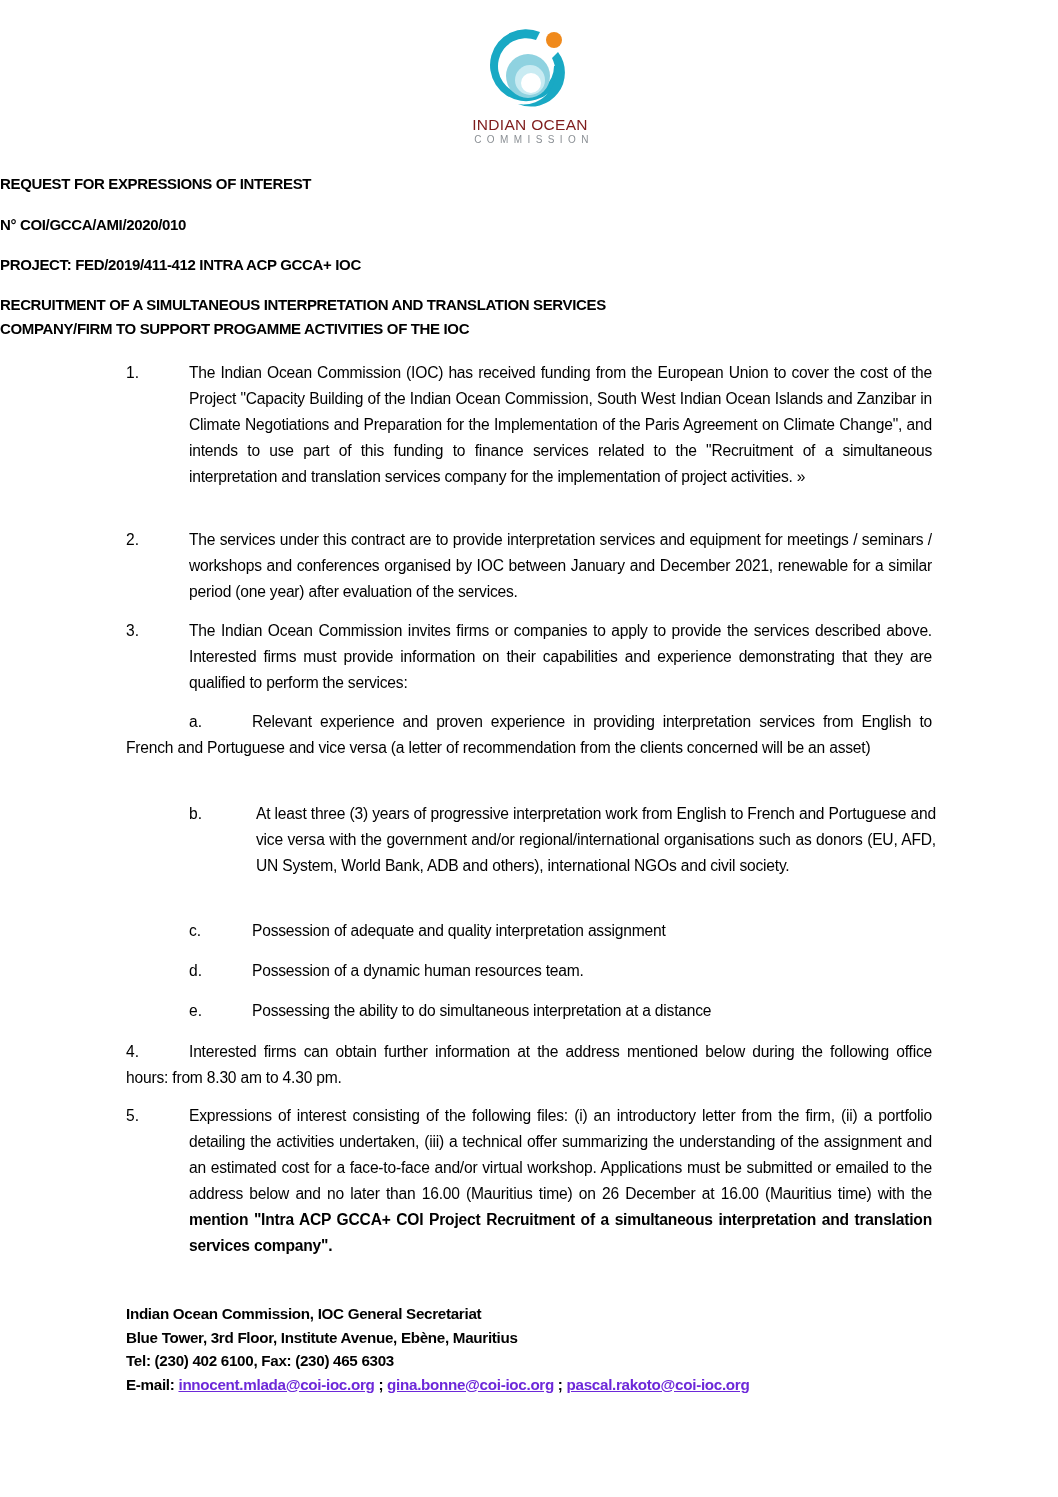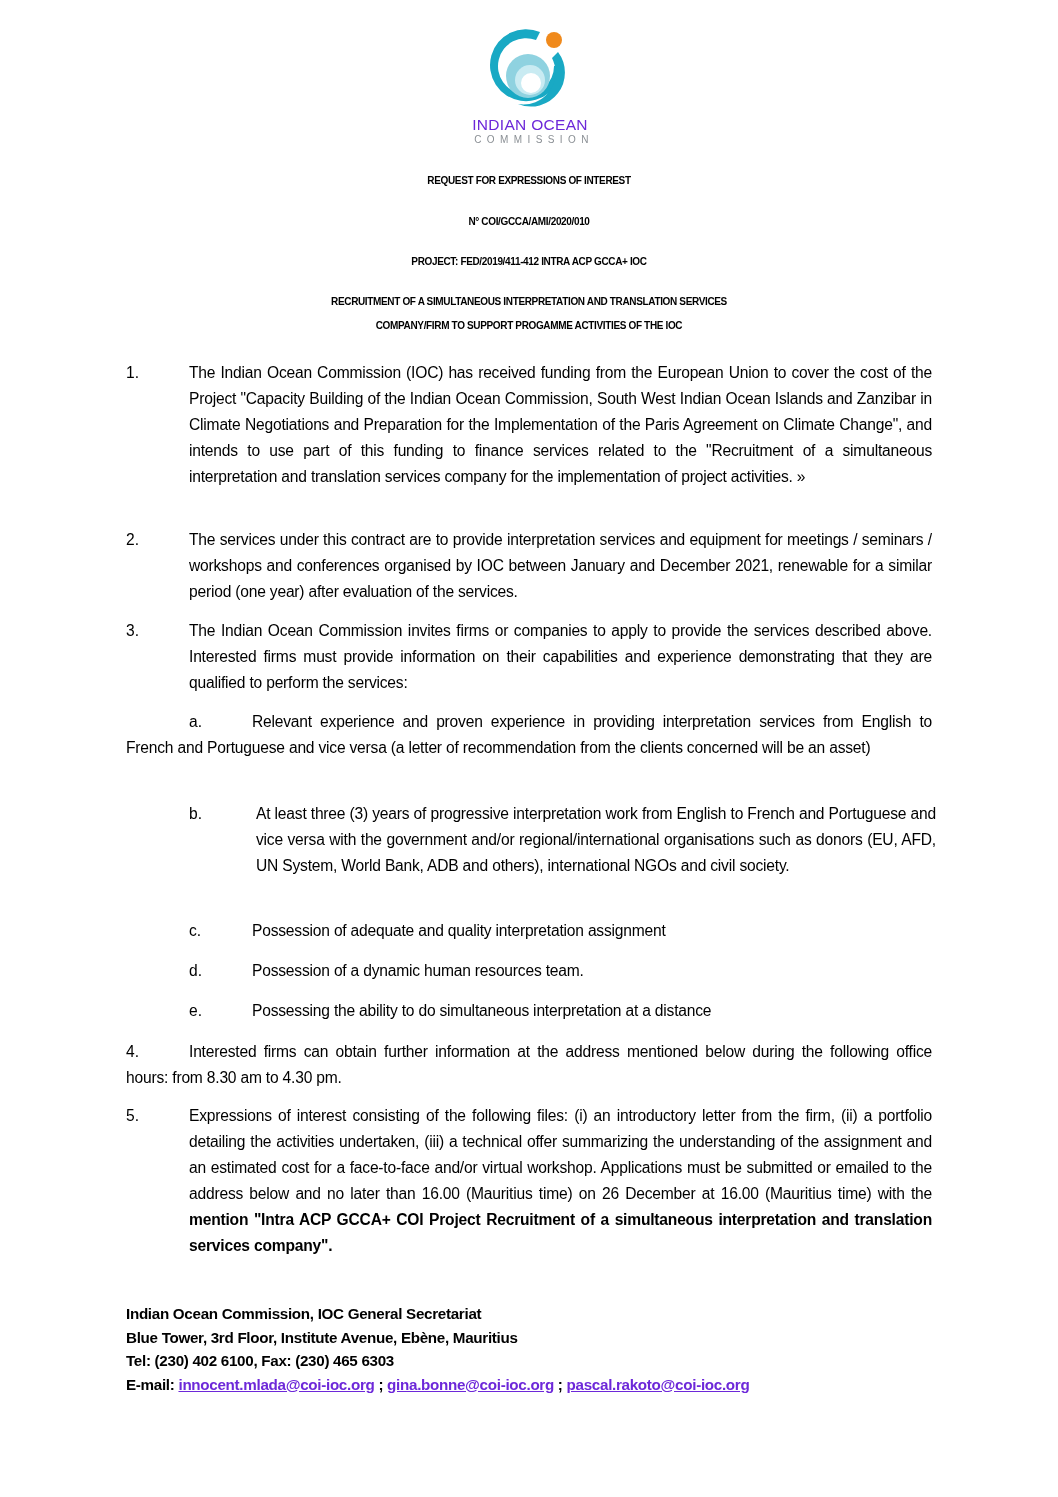--- a/index.html
+++ b/index.html
@@ -3,26 +3,26 @@
   <meta charset="utf-8">
   <style>
     html, body { margin:0; padding:0; background:#ffffff; }
     body { width:1058px; height:1497px; position:relative; overflow:hidden;
            font-family:"Liberation Sans", "DejaVu Sans", sans-serif; color:#000; }
     .page { position:absolute; left:0; top:0; width:1058px; height:1497px; }
 
     .logo { position:absolute; left:455px; top:18px; width:150px; height:130px; }
     .logo svg { position:absolute; left:33px; top:4px; }
     .logo-name { position:absolute; left:0; top:98px; width:150px; text-align:center;
-                 font-size:15.5px; color:#6d28d9; letter-spacing:0.3px; }
+                 font-size:15.5px; color:#7f1d1d; letter-spacing:0.3px; }
     .logo-sub { position:absolute; left:0; top:116px; width:150px; text-align:center;
                 font-size:10px; color:#8a8f94; letter-spacing:5.4px; padding-left:4px; }
 
-    .head { position:absolute; left:0; width:1058px; text-align:center; font-weight:bold;
-            font-size:10px; letter-spacing:-0.35px; }
+    .head { position:absolute; left:0; width:1058px; font-weight:bold;
+            font-size:15px; letter-spacing:-0.35px; }
 
     .para { position:absolute; font-size:15.6px; line-height:26px; text-align:justify;
             letter-spacing:-0.2px; }
     .num { position:absolute; font-size:15.6px; line-height:26px; }
     .bold { font-weight:bold; }
 
     .addr { position:absolute; left:126px; font-weight:bold; font-size:15.2px;
             line-height:23.5px; letter-spacing:-0.3px; }
     a.mail { color:#6d28d9; text-decoration:underline; }
   </style>

